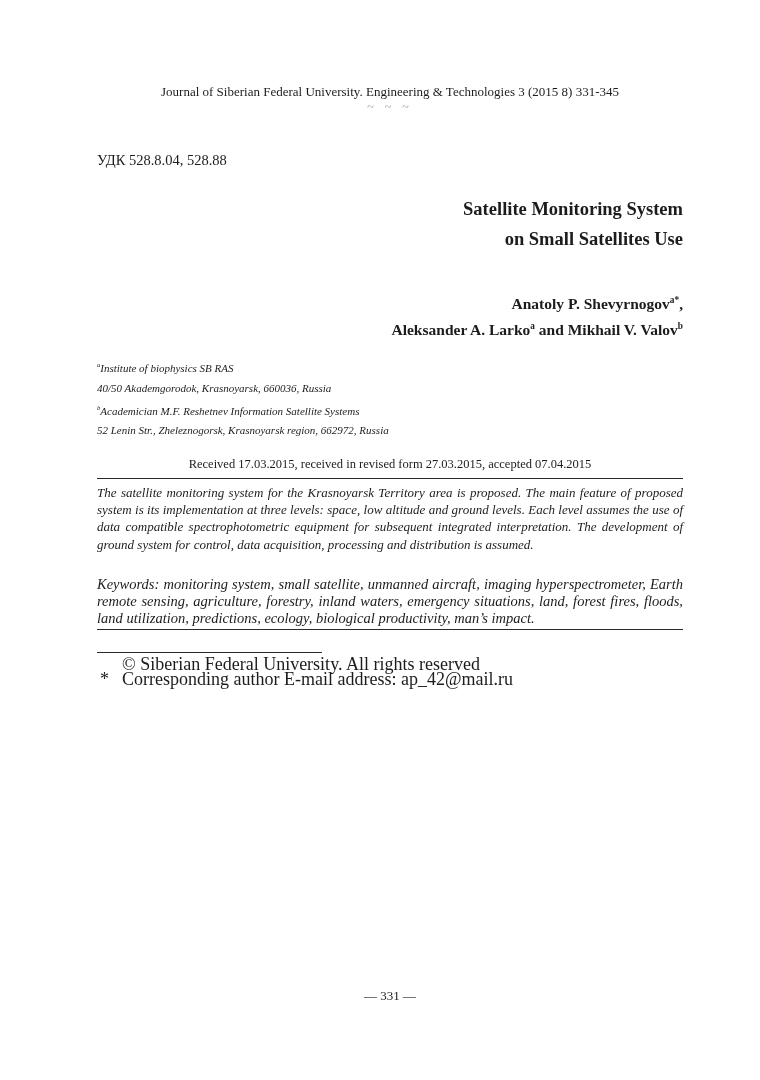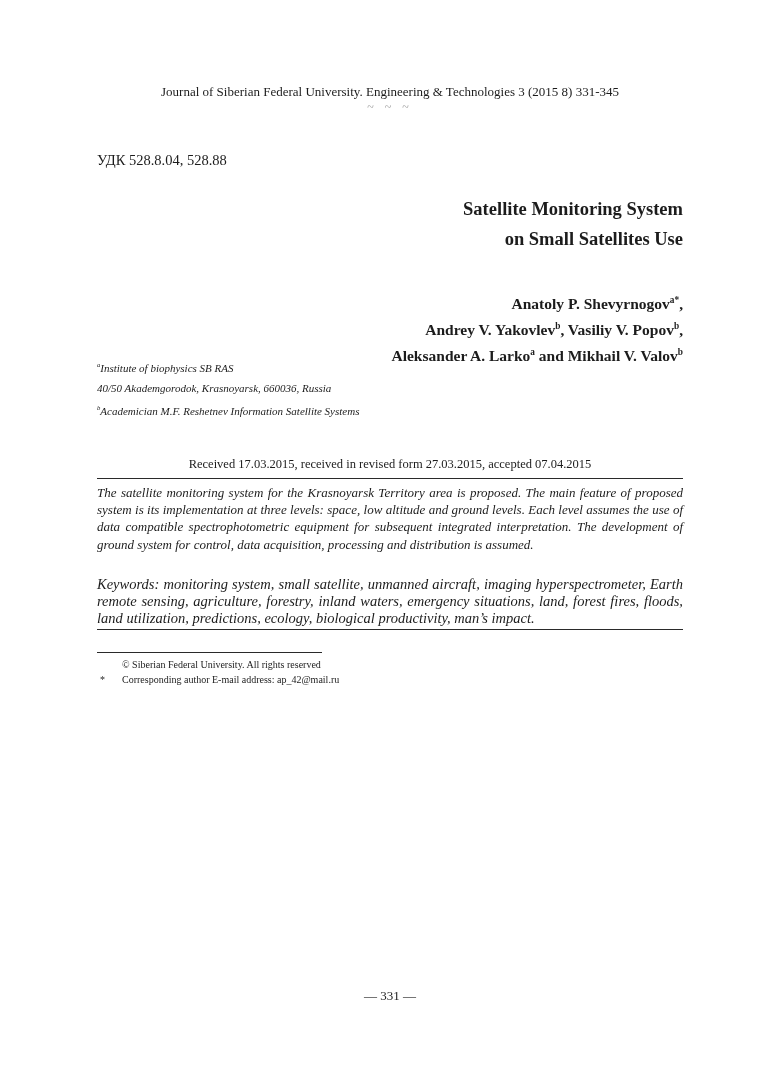--- a/index.html
+++ b/index.html
@@ -49,21 +49,21 @@
   .abstract {
     position: absolute; top: 484px; left: 97px; width: 586px;
     font-style: italic; font-size: 13px; line-height: 17.2px;
     text-align: justify;
   }
   .keywords {
     position: absolute; top: 576px; left: 97px; width: 586px;
     font-style: italic; font-size: 14.5px; line-height: 17.2px;
     text-align: justify;
   }
-  .footnote { position: absolute; top: 652px; left: 97px; width: 586px; font-size: 10px; line-height: 15px; }
+  .footnote { position: absolute; top: 652px; left: 97px; width: 586px; font-size: 18px; line-height: 15px; }
   .footnote-rule { width: 225px; border-top: 1.2px solid #2a2a2a; margin-bottom: 4px; }
   .footnote-copyright { margin-left: 25px; }
   .footnote-corresponding { position: relative; margin-left: 25px; }
   .footnote-marker { position: absolute; left: -22px; top: 0; }
   .page-number {
     position: absolute; top: 988px; left: 97px; width: 586px;
     text-align: center; font-size: 13px;
   }
 </style>
 </head>
@@ -77,28 +77,28 @@
 
   <div class="udc">УДК 528.8.04, 528.88</div>
 
   <div class="article-title">
     <div>Satellite Monitoring System</div>
     <div>on Small Satellites Use</div>
   </div>
 
   <div class="authors">
     <div><span>Anatoly P. Shevyrnogov</span><sup>a*</sup><span>,</span></div>
-    <div><span>Andrey V. Yakovlev</span><sup>b</sup><span>, Vasiliy V. Popov</span><sup>b</sup><span>,</span></div>
     <div><span>Aleksander A. Larko</span><sup>a</sup><span> and Mikhail V. Valov</span><sup>b</sup></div>
   </div>
 
   <div class="affiliations">
     <div><sup>a</sup><span>Institute of biophysics SB RAS</span></div>
     <div><span>40/50 Akademgorodok, Krasnoyarsk, 660036, Russia</span></div>
     <div><sup>b</sup><span>Academician M.F. Reshetnev Information Satellite Systems</span></div>
+    <div><span>52 Lenin Str., Zheleznogorsk, Krasnoyarsk region, 662972, Russia</span></div>
   </div>
 
   <div class="received">Received 17.03.2015, received in revised form 27.03.2015, accepted 07.04.2015</div>
 
   <div class="rule rule-top"></div>
 
   <div class="abstract">The satellite monitoring system for the Krasnoyarsk Territory area is proposed. The main feature of proposed system is its implementation at three levels: space, low altitude and ground levels. Each level assumes the use of data compatible spectrophotometric equipment for subsequent integrated interpretation. The development of ground system for control, data acquisition, processing and distribution is assumed.</div>
 
   <div class="keywords">Keywords: monitoring system, small satellite, unmanned aircraft, imaging hyperspectrometer, Earth remote sensing, agriculture, forestry, inland waters, emergency situations, land, forest fires, floods, land utilization, predictions, ecology, biological productivity, man’s impact.</div>
 

